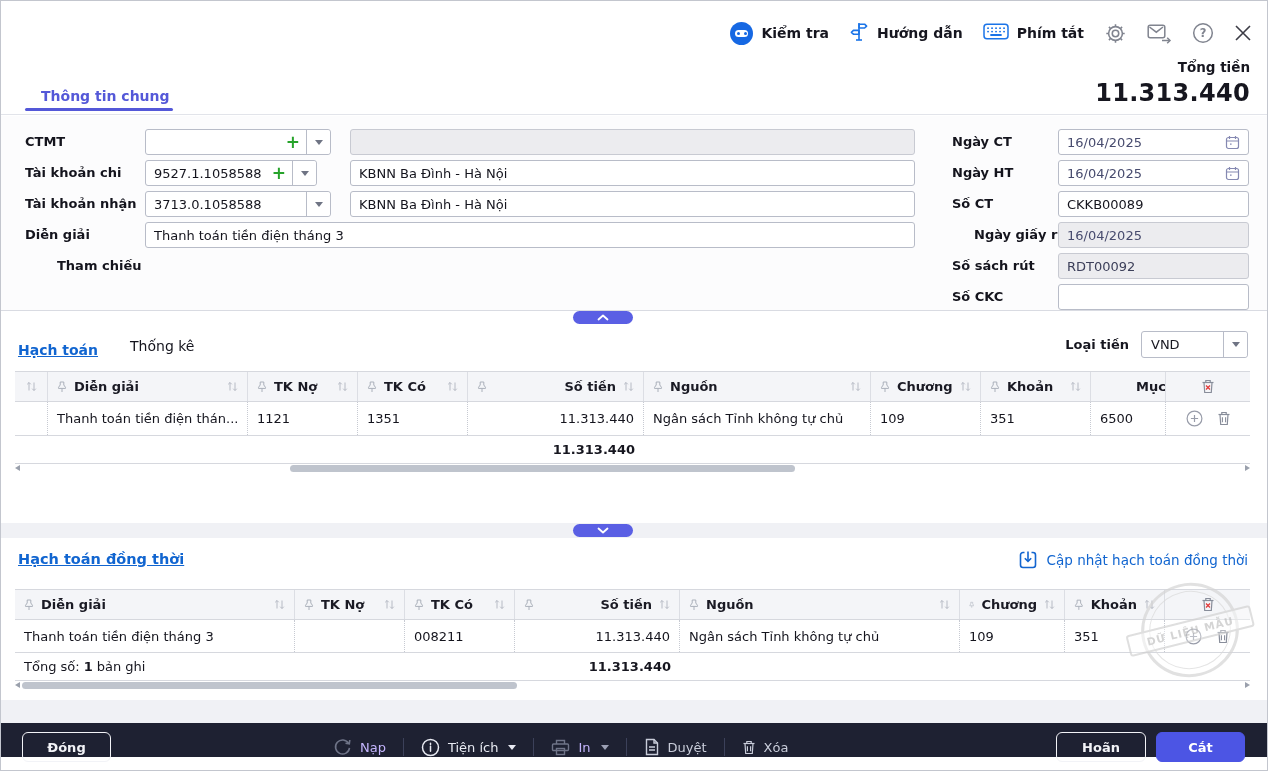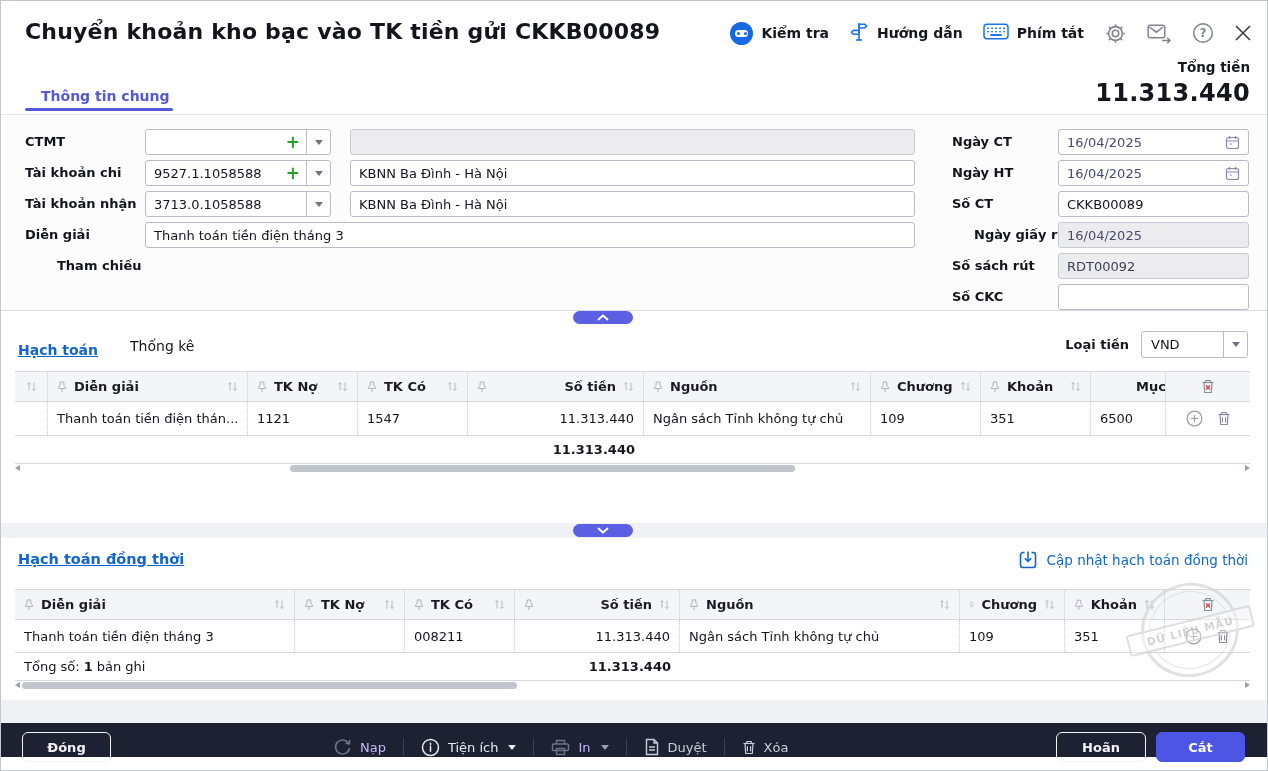--- a/index.html
+++ b/index.html
@@ -146,21 +146,20 @@
     </symbol>
     <symbol id="sym-chevdown" viewBox="0 0 12 7">
       <polyline points="1.5,1.5 6,5.5 10.5,1.5" fill="none" stroke="#fff" stroke-width="1.8" stroke-linecap="round" stroke-linejoin="round"></polyline>
     </symbol>
   </defs>
 </svg>
 
 <div class="frame"></div>
 
 <div class="hdr">
-  <div class="title">Chuyển khoản kho bạc vào TK tiền gửi CKKB00089</div>
 
   <div class="hdr-actions">
     <div class="act">
       <span class="mascot">
           <span class="m-band">
             <i></i>
             <i></i>
           </span>
         </span>
       <span>Kiểm tra</span>
@@ -231,21 +230,21 @@
     <span></span>
     <span class="plus">+</span>
     <span class="arrow-seg">
         <span class="tri"></span>
       </span>
   </div>
   <div class="inp ro" style="left:350px;top:13px;width:565px;">
     <span></span>
   </div>
 
-  <div class="inp combo" style="left:145px;top:44px;width:186px;">
+  <div class="inp combo" style="left:145px;top:44px;width:172px;">
     <span>9527.1.1058588</span>
     <span class="plus">+</span>
     <span class="arrow-seg">
         <span class="tri"></span>
       </span>
   </div>
   <div class="inp" style="left:350px;top:44px;width:565px;">
     <span>KBNN Ba Đình - Hà Nội</span>
   </div>
 
@@ -417,21 +416,21 @@
         <svg width="14" height="15">
             <use href="#sym-trashx"></use>
           </svg>
       </div>
     </div>
 
     <div class="trow tbodyr">
       <div class="cell c0"></div>
       <div class="cell c1">Thanh toán tiền điện thán...</div>
       <div class="cell c2">1121</div>
-      <div class="cell c3">1547</div>
+      <div class="cell c3">1351</div>
       <div class="cell c4 num">11.313.440</div>
       <div class="cell c5">Ngân sách Tỉnh không tự chủ</div>
       <div class="cell c6">109</div>
       <div class="cell c7">351</div>
       <div class="cell c8">6500</div>
       <div class="cell c9 acts">
         <svg width="17" height="17">
             <use href="#sym-pluscirc"></use>
           </svg>
         <svg width="14" height="15">

